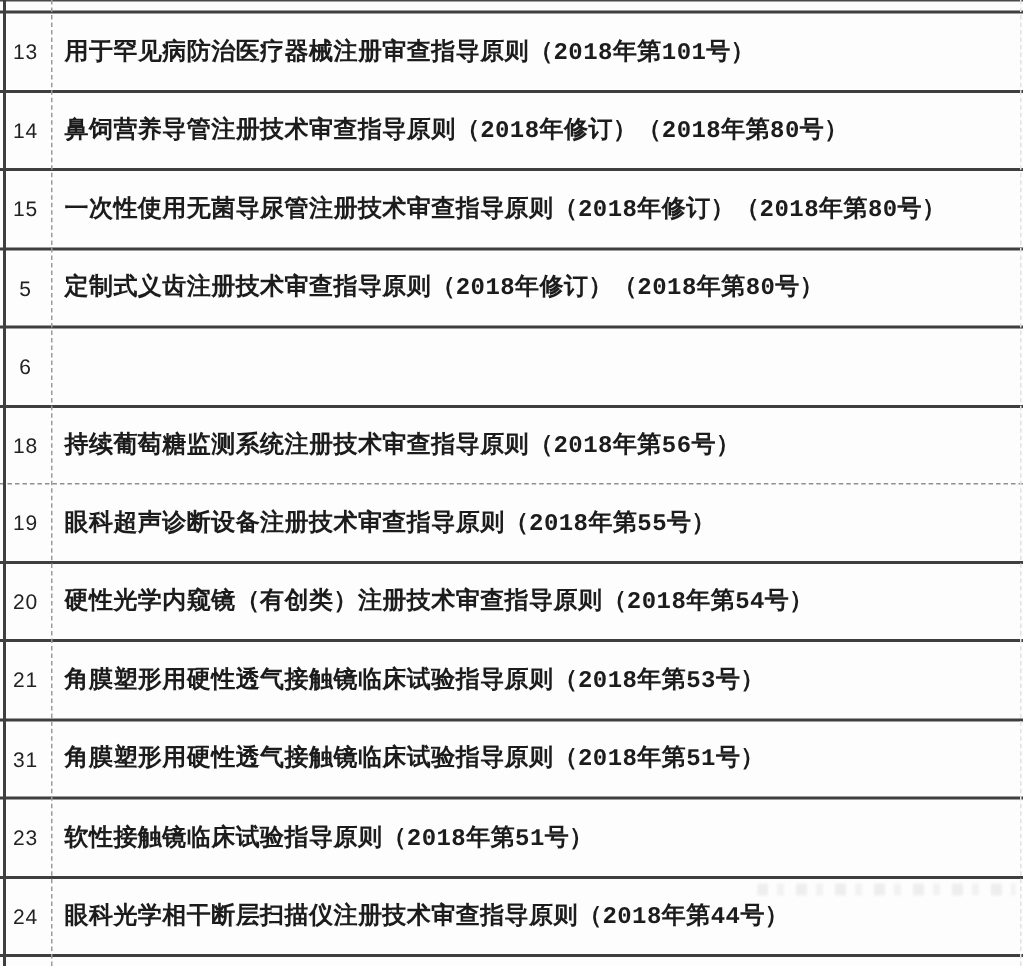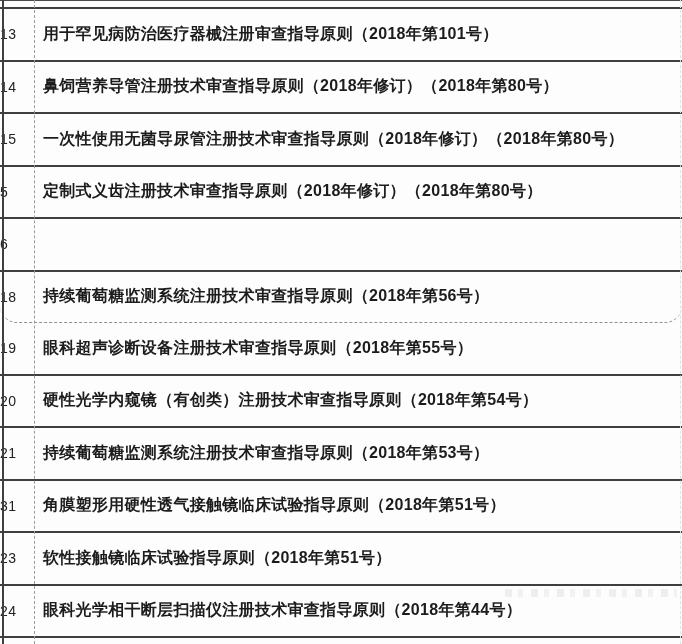--- a/index.html
+++ b/index.html
@@ -61,41 +61,41 @@
   }
   .table-row {
     flex: 1 1 0;
     display: flex;
     align-items: center;
     border-bottom: 2px solid #3f3f3f;
     box-sizing: border-box;
   }
   .table-row.divider-dashed {
     border-bottom: 1px dashed #8f8f8f;
-    border-radius: 17px;
   }
   .cell-num {
     width: 34px;
     flex: 0 0 34px;
-    text-align: left;
+    text-align: center;
     font-size: 14px;
     font-weight: 400;
     color: #222222;
     letter-spacing: 0.5px;
   }
   .cell-title {
     flex: 1;
     padding-left: 9px;
     padding-right: 10px;
     font-size: 16px;
     font-weight: 600;
     color: #1c1c1c;
     letter-spacing: 0.3px;
     white-space: nowrap;
     overflow: hidden;
+    font-family: Liberation Mono, monospace;
   }
 
   
   .faint-watermark {
     position: absolute;
     top: 589px;
     left: 505px;
     width: 172px;
     height: 8px;
     background: repeating-linear-gradient(
@@ -149,21 +149,21 @@
     <div class="cell-title">眼科超声诊断设备注册技术审查指导原则（2018年第55号）</div>
   </div>
 
   <div class="table-row">
     <div class="cell-num">20</div>
     <div class="cell-title">硬性光学内窥镜（有创类）注册技术审查指导原则（2018年第54号）</div>
   </div>
 
   <div class="table-row">
     <div class="cell-num">21</div>
-    <div class="cell-title">持续葡萄糖监测系统注册技术审查指导原则（2018年第53号）</div>
+    <div class="cell-title">角膜塑形用硬性透气接触镜临床试验指导原则（2018年第53号）</div>
   </div>
 
   <div class="table-row">
     <div class="cell-num">31</div>
     <div class="cell-title">角膜塑形用硬性透气接触镜临床试验指导原则（2018年第51号）</div>
   </div>
 
   <div class="table-row">
     <div class="cell-num">23</div>
     <div class="cell-title">软性接触镜临床试验指导原则（2018年第51号）</div>

